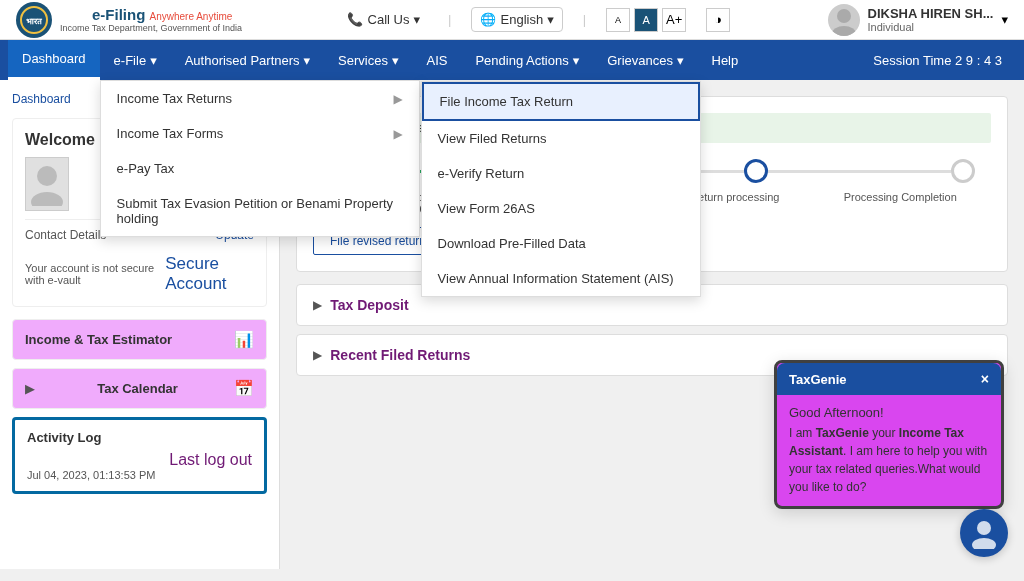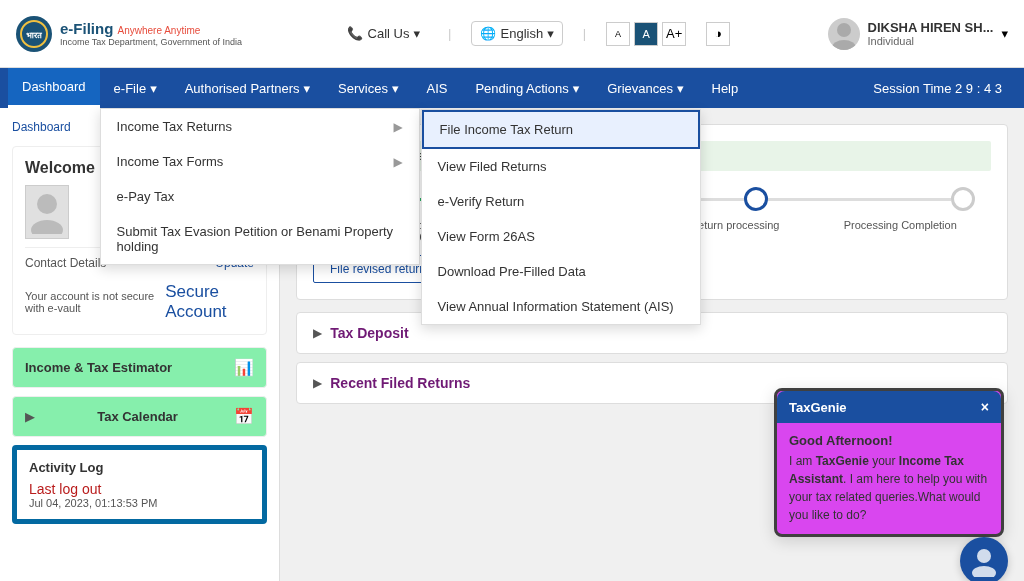--- a/index.html
+++ b/index.html
@@ -5,38 +5,38 @@
     * { box-sizing: border-box; margin: 0; padding: 0; }
     body { font-family: Arial, sans-serif; font-size: 13px; background: #f0f0f0; width: 1024px; height: 581px; overflow: hidden; }
 
     
     .top-bar {
       background: #fff;
       display: flex;
       align-items: center;
       justify-content: space-between;
       padding: 0 16px;
-      height: 68px;
+      height: 40px;
       border-bottom: 1px solid #ddd;
     }
     .logo-area {
       display: flex;
       align-items: center;
       gap: 8px;
     }
     .logo-emblem {
       width: 36px;
       height: 36px;
       background: #1a5276;
       border-radius: 50%;
       display: flex; align-items: center; justify-content: center;
       color: #fff; font-size: 10px; font-weight: bold;
     }
     .logo-text-block { display: flex; flex-direction: column; }
-    .logo-efiling { color: #1a5276; font-size: 15px; font-weight: bold; }
+    .logo-efiling { color: #1a5276; font-size: 15px; font-weight: bold; margin-left: 32px; }
     .logo-efiling span { color: #e74c3c; font-size: 10px; font-weight: normal; }
     .logo-subtitle { color: #555; font-size: 9px; }
 
     .top-center {
       display: flex;
       align-items: center;
       gap: 20px;
     }
     .top-btn {
       display: flex; align-items: center; gap: 4px;
@@ -167,31 +167,31 @@
     }
     .contact-label { font-size: 12px; color: #555; }
     .contact-link { font-size: 12px; color: #1a4fa0; cursor: pointer; }
     .secure-text { font-size: 11px; color: #555; }
     .secure-link { font-size: 17px; color: #1a4fa0; cursor: pointer; }
 
     .sidebar-section {
       border: 1px solid #eee; border-radius: 4px;
       padding: 10px 12px; margin-bottom: 8px;
       display: flex; align-items: center; justify-content: space-between;
-      cursor: pointer; background: #86efac; gap: 44px;
+      cursor: pointer; background: #f0abfc; gap: 44px;
     }
     .sidebar-section-title { font-size: 13px; font-weight: bold; color: #333; }
     .sidebar-icon { color: #1a4fa0; font-size: 16px; }
 
     .activity-card {
-      border: 5px solid #0369a1; border-radius: 4px;
+      border: 3px solid #0369a1; border-radius: 4px;
       padding: 10px 12px; background: #fff;
     }
     .activity-title { font-size: 13px; font-weight: bold; color: #333; margin-bottom: 6px; }
-    .activity-row { display: flex; justify-content: flex-start; font-size: 14px; color: #b91c1c; }
+    .activity-row { display: flex; justify-content: flex-end; font-size: 16px; color: #701a75; }
     .activity-date { font-size: 11px; color: #555; }
 
     
     .right-content {
       flex: 1;
       padding: 16px;
       overflow-y: auto;
       position: relative;
     }
 
@@ -262,21 +262,21 @@
     }
     .chatbot-header {
       background: #1a4fa0;
       color: #fff; font-size: 13px; font-weight: bold;
       padding: 8px 12px;
       border-radius: 8px 8px 0 0;
       display: flex; justify-content: space-between; align-items: center;
     }
     .chatbot-close { cursor: pointer; color: #fff; font-size: 14px; }
     .chatbot-body { padding: 10px 12px; font-size: 12px; color: #333; }
-    .chatbot-greeting { font-weight: bold; font-size: 13px; margin-bottom: 4px; }
+    .chatbot-greeting { font-weight: normal; font-size: 13px; margin-bottom: 4px; }
     .chatbot-text { font-size: 12px; line-height: 1.5; }
 
     .chatbot-avatar {
       position: absolute;
       bottom: 12px;
       right: 16px;
       width: 48px; height: 48px; border-radius: 50%;
       background: #1a4fa0;
       display: flex; align-items: center; justify-content: center;
       color: #fff; font-size: 20px;

